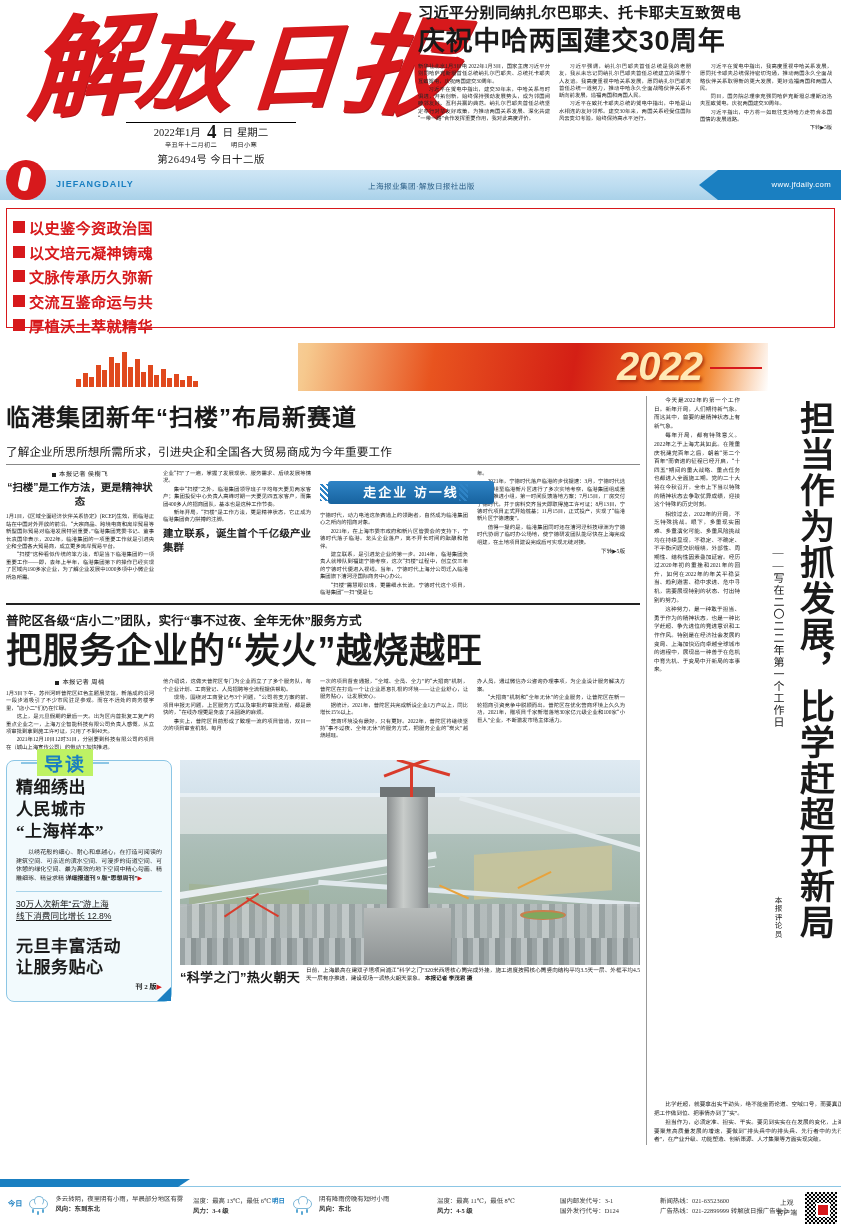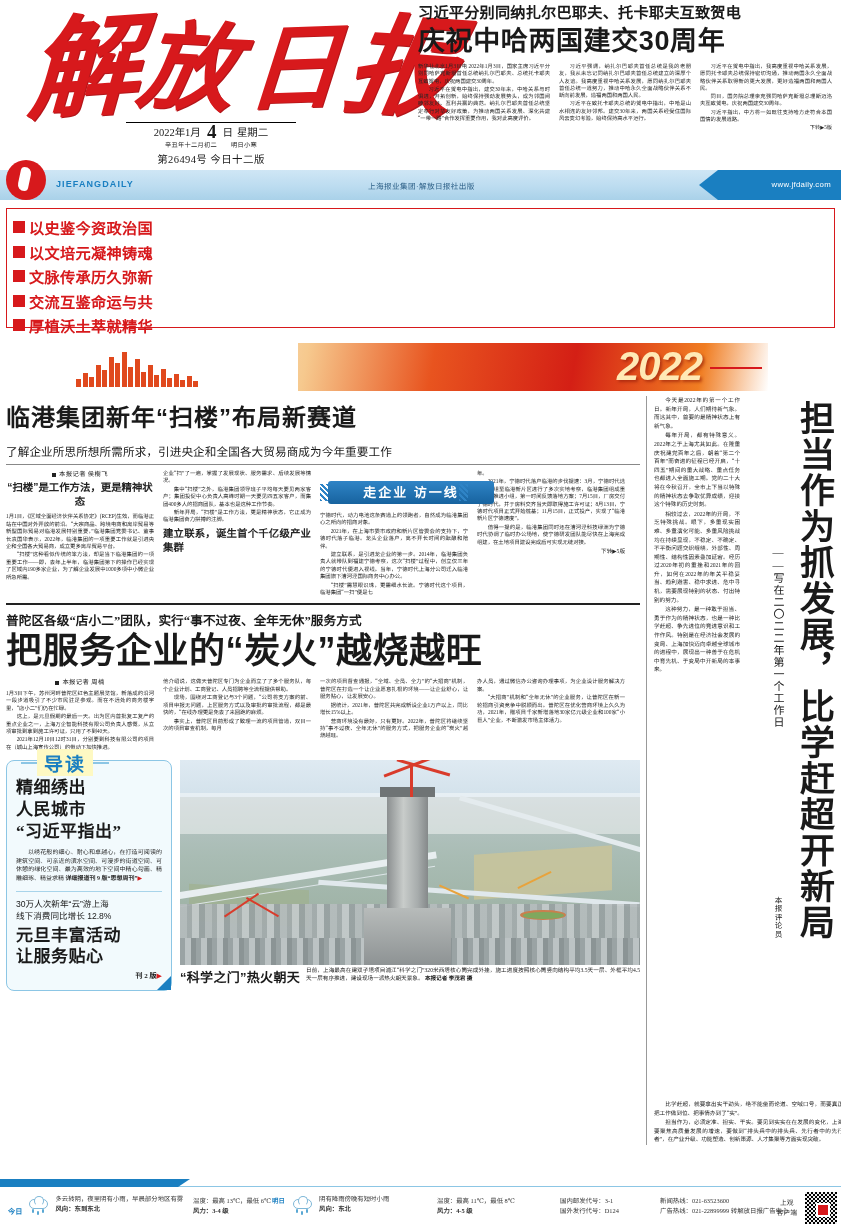--- a/index.html
+++ b/index.html
@@ -144,34 +144,34 @@
   .s2-shoulder{font-size:12.6px;font-weight:bold;letter-spacing:0.1px;
     font-family:"Liberation Serif",serif;}
   .s2-head{font-size:36px;font-weight:bold;letter-spacing:0.6px;line-height:42px;margin-top:1px;
     font-family:"Liberation Sans",sans-serif;}
   .s2-body{display:flex;gap:9px;margin-top:6px;}
 
   
   .daodu{position:absolute;left:0;top:0;width:166px;
     border:1.3px solid #8cc6e5;border-radius:8px;background:#f2fafd;
     padding:16px 9px 10px;box-sizing:border-box;}
-  .daodu-tag{position:absolute;left:30px;top:-12px;background:#fef9c3;padding:0 7px;
+  .daodu-tag{position:absolute;left:30px;top:-12px;background:#bef264;padding:0 7px;
     font-size:19px;font-weight:bold;color:#1a7fc1;letter-spacing:2px;
     font-family:"Liberation Sans",sans-serif;}
   .daodu-tag:before,.daodu-tag:after{content:"";position:absolute;top:13px;width:16px;height:2px;background:#8cc6e5;}
   .daodu-tag:before{left:-16px;}
   .daodu-tag:after{right:-16px;}
   .dd-title{font-size:17px;font-weight:bold;line-height:22px;letter-spacing:0.5px;
     font-family:"Liberation Serif",serif;}
   .dd-text{font-size:6px;line-height:8.6px;text-align:justify;margin-top:5px;text-indent:2em;color:#2a2a2a;}
   .dd-ref{font-size:6px;font-weight:bold;}
   .dd-ref .arw{color:#d7191c;}
   .dd-div{border-top:1px solid #a8d4ea;margin:8px 0 6px;}
-  .dd-kicker{font-size:8.6px;line-height:12px;font-family:"Liberation Sans",sans-serif;}
-  .dd-head2{font-size:17px;font-weight:bold;line-height:21px;margin-top:3px;letter-spacing:0.5px;
+  .dd-kicker{font-size:8.6px;line-height:12px;font-family:"Liberation Sans",sans-serif;text-decoration:underline;}
+  .dd-head2{font-size:17px;font-weight:bold;line-height:21px;margin-top:14px;letter-spacing:0.5px;
     font-family:"Liberation Serif",serif;}
   .dd-ref2{text-align:right;font-size:7px;font-weight:bold;margin-top:3px;}
   .dd-corner{position:absolute;right:0;bottom:0;width:0;height:0;
     border-left:14px solid transparent;border-bottom:14px solid #1a7fc1;}
 
   
   .photo{position:absolute;left:174px;top:0;width:460px;height:205px;overflow:hidden;
     background:#cfdce6;}
   .ph-sky{position:absolute;left:0;top:0;width:100%;height:24%;
     background:linear-gradient(180deg,#dfeaf2,#cfdfe9);}
@@ -230,21 +230,21 @@
   .ed-sig2{position:absolute;right:52px;top:500px;width:12px;height:120px;
     font-size:7.6px;writing-mode:vertical-rl;text-orientation:upright;letter-spacing:1px;}
   .ed-lower{position:absolute;left:0;top:0;width:189px;font-size:5.6px;line-height:8.6px;
     text-align:justify;}
   .ed-lower p{margin:0 0 1px;text-indent:2em;}
 
   
   .footer{position:absolute;left:0;bottom:0;width:841px;height:42px;
     border-top:1px solid #8cc6e5;box-sizing:border-box;background:#fff;}
   .fleft{position:absolute;left:8px;top:7px;display:flex;align-items:flex-start;gap:7px;}
-  .flabel{font-size:7.2px;color:#1a7fc1;font-weight:bold;padding-top:4px;margin-top:8px;}
+  .flabel{font-size:7.2px;color:#1a7fc1;font-weight:bold;padding-top:4px;}
   .wicon{width:19px;height:19px;position:relative;margin-top:2px;}
   .wicon .cloud{position:absolute;left:0;top:3px;width:17px;height:8px;background:#fff;
     border:1.2px solid #7fb8d8;border-radius:8px;}
   .wicon .cloud:after{content:"";position:absolute;left:4px;top:-4px;width:8px;height:8px;
     background:#fff;border:1.2px solid #7fb8d8;border-radius:50%;border-bottom-color:#fff;}
   .wicon .drop{position:absolute;width:2px;height:4px;background:#5aa8d4;border-radius:1px;top:13px;}
   .wicon .d1{left:3px;} .wicon .d2{left:8px;top:15px;} .wicon .d3{left:13px;}
   .wtxt{font-size:6.4px;line-height:9.6px;color:#333;}
   .wtxt b{font-weight:bold;}
   .fcol{position:absolute;top:9px;font-size:6.4px;line-height:10px;color:#333;}
@@ -454,21 +454,21 @@
         </div>
       </div>
 
       <div style="position:relative;height:250px;margin-top:8px;">
 
         <div class="daodu">
           <div class="daodu-tag">导读</div>
           <div class="dd-title">
             <span>精细绣出</span><br>
             <span>人民城市</span><br>
-            <span>“习近平指出”</span>
+            <span>“上海样本”</span>
           </div>
           <div class="dd-text">
             <span>以绣花般的细心、耐心和卓越心，在打造可阅读的建筑空间、可亲近的滨水空间、可漫步的街道空间、可休憩的绿化空间、最为高效的地下空间中精心勾画、精雕细琢、精益求精</span>
             <span class="dd-ref"><span>详细报道刊 9 版“思想周刊”</span><span class="arw">▶</span></span>
           </div>
           <div class="dd-div"></div>
           <div class="dd-kicker">
             <span>30万人次新年“云”游上海</span><br>
             <span>线下消费同比增长 12.8%</span>
           </div>

